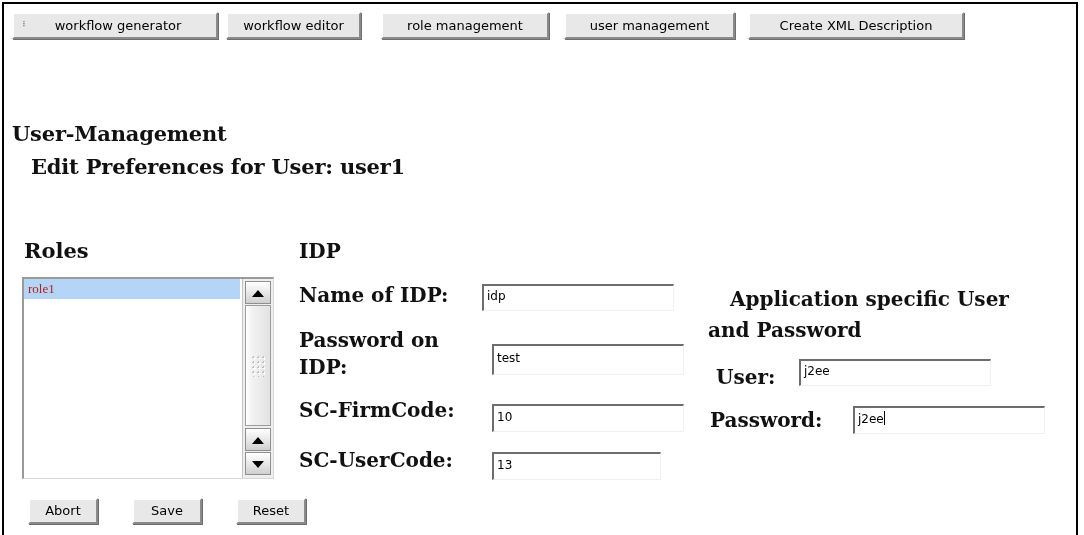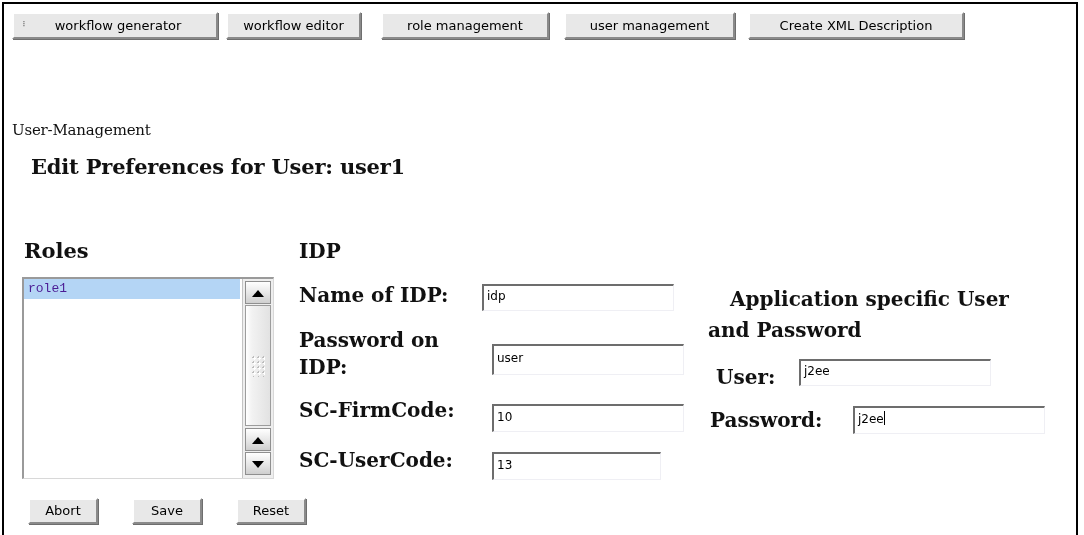--- a/index.html
+++ b/index.html
@@ -69,22 +69,22 @@
     color: #555;
     font-family: "DejaVu Sans", sans-serif;
   }
 
   
   #page-title {
     position: absolute;
     left: 8px;
     top: 117px;
     font-family: "DejaVu Serif", serif;
-    font-weight: normal;
-    font-size: 15px;
+    font-weight: bold;
+    font-size: 21px;
     color: #111111;
     letter-spacing: -0.2px;
     white-space: nowrap;
     text-align: right;
   }
   #page-subtitle {
     position: absolute;
     left: 8px;
     top: 150px;
     font-family: "DejaVu Serif", serif;
@@ -125,23 +125,23 @@
     left: 0;
     top: 0;
     right: 33px;
     bottom: 0;
     overflow: hidden;
   }
   .role-item {
     height: 20px;
     line-height: 20px;
     padding-left: 4px;
-    font-family: Liberation Mono, monospace;
+    font-family: Liberation Serif, serif;
     font-size: 13px;
-    color: #4c1d95;
+    color: #b91c1c;
     white-space: nowrap;
     cursor: default;
   }
   .role-item.selected { background: #b4d5f5; }
 
   
   #roles-scrollbar {
     position: absolute;
     right: 0px;
     top: 0px;
@@ -346,21 +346,21 @@
       <div class="action-button" style="left: 0px; width: 70px;">Abort</div>
       <div class="action-button" style="left: 104px; width: 70px;">Save</div>
       <div class="action-button" style="left: 208px; width: 70px;">Reset</div>
     </div>
 
   <div id="idp-heading">IDP</div>
   <div id="idp-form">
       <div class="form-label" style="left: 295px; top: 278px; width: 175px;">Name of IDP:</div>
       <div class="text-field" style="left: 478px; top: 280px; width: 192px; height: 27px; line-height: 21px;"><span class="tf-value">idp</span></div>
       <div class="form-label" style="left: 295px; top: 323px; width: 150px;">Password on IDP:</div>
-      <div class="text-field" style="left: 488px; top: 340px; width: 192px; height: 31px; line-height: 25px;"><span class="tf-value">user</span></div>
+      <div class="text-field" style="left: 488px; top: 340px; width: 192px; height: 31px; line-height: 25px;"><span class="tf-value">test</span></div>
       <div class="form-label" style="left: 295px; top: 393px; width: 190px;">SC-FirmCode:</div>
       <div class="text-field" style="left: 488px; top: 400px; width: 192px; height: 28px; line-height: 22px;"><span class="tf-value">10</span></div>
       <div class="form-label" style="left: 295px; top: 443px; width: 190px;">SC-UserCode:</div>
       <div class="text-field" style="left: 488px; top: 448px; width: 169px; height: 28px; line-height: 22px;"><span class="tf-value">13</span></div>
     </div>
 
   <div id="app-heading-l1">Application specific User</div>
   <div id="app-heading-l2">and Password</div>
   <div id="app-form">
       <div class="form-label" style="left: 712px; top: 360px; width: 80px;">User:</div>

